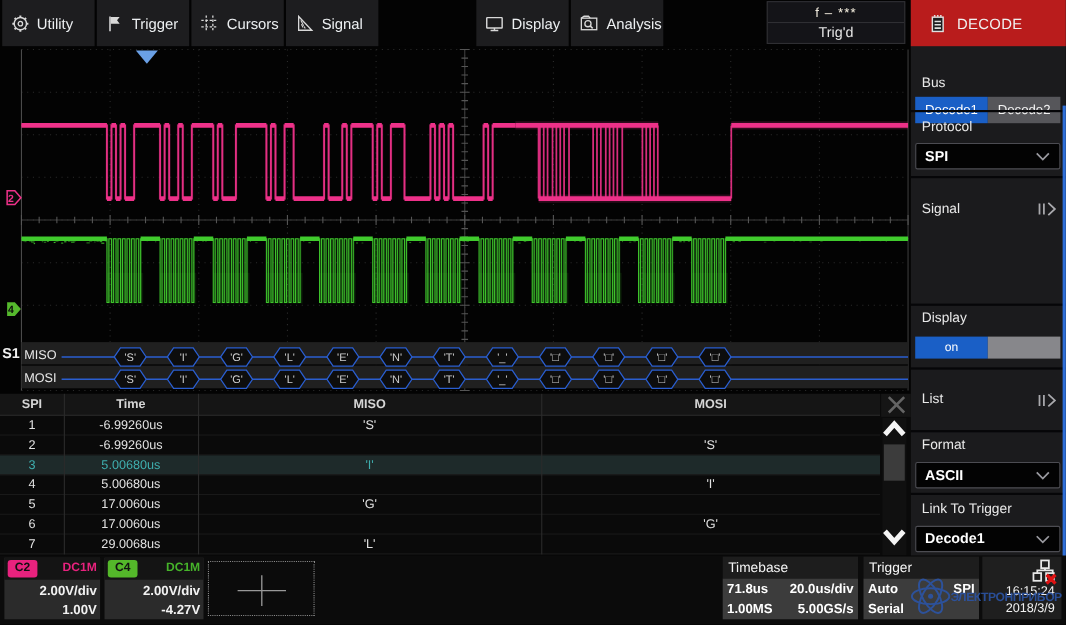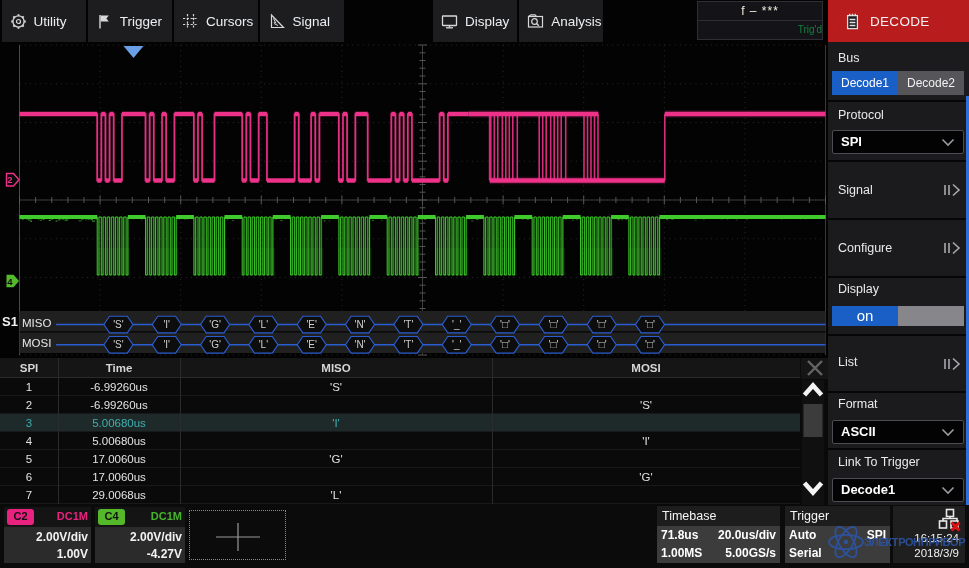--- a/index.html
+++ b/index.html
@@ -1,20 +1,20 @@
 <!DOCTYPE html>
 <html><head><meta charset="utf-8"><style>
 *{margin:0;padding:0;box-sizing:border-box}
 html,body{width:969px;height:568px;overflow:hidden;background:#000}
 #app{position:relative;width:969px;height:568px;background:#030303;font-family:"Liberation Sans",sans-serif;-webkit-font-smoothing:antialiased}
 #menubar{position:absolute;left:0;top:0;width:698px;height:42px;background:#030303}
 .mi{position:absolute;top:0;width:84px;height:42px;background:#1d1d1f;display:flex;align-items:center;justify-content:flex-start;padding-left:8px;color:#eceff1;font-size:13.5px}
 #trigbox{position:absolute;left:697px;top:1px;width:126px;height:39px;background:#141418;border:1px solid #2f2f33}
 .tb1{height:18.5px;border-bottom:1px solid #2f2f33;color:#efe9dc;font-size:12px;text-align:center;line-height:18px;letter-spacing:1px}
-.tb2{height:18.5px;color:#15803d;font-size:10px;text-align:right;line-height:18px}
+.tb2{height:18.5px;color:#e5e5e5;font-size:13px;text-align:center;line-height:18px}
 #table{position:absolute;left:0;top:358px;width:828px;height:147px;background:#0a0a0a;font-size:11.5px;color:#e2e2e2}
 #thead{position:absolute;top:0;left:0;width:800px;height:20px;line-height:20px;font-weight:bold;color:#d6d6d6;background:#151515;border-bottom:1px solid #2a2a2a}
 #table [data-row]{position:absolute;left:0;width:800px;height:18px;line-height:18px;border-bottom:1px solid #191919}
 #table .sel{background:#1e2a2a;color:#3fafaf}
 .c1{position:absolute;left:0;width:58px;text-align:center}
 .c2{position:absolute;left:58px;width:122px;text-align:center}
 .c3{position:absolute;left:180px;width:312px;text-align:center}
 .c4{position:absolute;left:492px;width:308px;text-align:center}
 .vsep{position:absolute;top:0;height:146px;width:1px;background:#2b2b2b}
 #xbtn{position:absolute;left:801px;top:0;width:27px;height:21px;background:#151515;text-align:center}
@@ -540,54 +540,44 @@
             <line x1="3.6" y1="12.5" x2="9.4" y2="12.5"></line>
           </g>
           <g stroke="#e0e0e0" stroke-width="1.6">
             <line x1="3" y1="1.5" x2="4.4" y2="1.5"></line>
             <line x1="5.8" y1="1.5" x2="7.2" y2="1.5"></line>
             <line x1="8.6" y1="1.5" x2="10" y2="1.5"></line>
           </g>
         </svg>
         <span>DECODE</span>
       </div>
-<div class="sec" style="top:42px;height:58px;border-top:none">
+<div class="sec" style="top:59px;height:58px;border-top:none">
   <div class="lbl" style="top:9px">Bus</div>
   <div style="position:absolute;left:4px;top:29px;width:66px;height:24px;background:#1a5fc6;color:#fff;font-size:12px;text-align:center;line-height:24px">Decode1</div>
   <div style="position:absolute;left:70px;top:29px;width:66px;height:24px;background:#56565a;color:#f2f2f2;font-size:12px;text-align:center;line-height:24px">Decode2</div>
 </div>
 <div class="sec" style="top:100px;height:60px">
   <div class="lbl" style="top:6px">Protocol</div>
   <div class="sel2" style="top:28px">SPI<svg width="14" height="9" viewBox="0 0 14 9" style="position:absolute;right:8px;top:50%;margin-top:-4px">
             <path d="M1.5 1.5 L7 7 L12.5 1.5" fill="none" stroke="#9a9aa0" stroke-width="1.6"></path>
           </svg></div>
 </div>
 <div class="sec" style="top:160px;height:58px">
   <div class="lbl" style="top:21px">Signal</div>
         <svg width="18" height="14" viewBox="0 0 18 14" style="position:absolute;right:8px;top:50%;margin-top:-7px">
           <g stroke="#a9a9ad" stroke-width="1.6" fill="none">
             <line x1="2" y1="2" x2="2" y2="12"></line>
             <line x1="6" y1="2" x2="6" y2="12"></line>
             <path d="M10 1.5 L16 7 L10 12.5"></path>
           </g>
         </svg>
 </div>
-<div class="sec" style="top:218px;height:58px">
-  <div class="lbl" style="top:21px">Configure</div>
-        <svg width="18" height="14" viewBox="0 0 18 14" style="position:absolute;right:8px;top:50%;margin-top:-7px">
-          <g stroke="#a9a9ad" stroke-width="1.6" fill="none">
-            <line x1="2" y1="2" x2="2" y2="12"></line>
-            <line x1="6" y1="2" x2="6" y2="12"></line>
-            <path d="M10 1.5 L16 7 L10 12.5"></path>
-          </g>
-        </svg>
-</div>
 <div class="sec" style="top:276px;height:58px">
   <div class="lbl" style="top:4px">Display</div>
-  <div style="position:absolute;left:4px;top:28px;width:66px;height:20px;background:#1a5fc6;color:#fff;font-size:15px;text-align:center;line-height:20px">on</div>
+  <div style="position:absolute;left:4px;top:28px;width:66px;height:20px;background:#1a5fc6;color:#fff;font-size:11px;text-align:center;line-height:20px">on</div>
   <div style="position:absolute;left:70px;top:28px;width:66px;height:20px;background:#87878b"></div>
 </div>
 <div class="sec" style="top:334px;height:57px">
   <div class="lbl" style="top:19px">List</div>
         <svg width="18" height="14" viewBox="0 0 18 14" style="position:absolute;right:8px;top:50%;margin-top:-7px">
           <g stroke="#a9a9ad" stroke-width="1.6" fill="none">
             <line x1="2" y1="2" x2="2" y2="12"></line>
             <line x1="6" y1="2" x2="6" y2="12"></line>
             <path d="M10 1.5 L16 7 L10 12.5"></path>
           </g>

